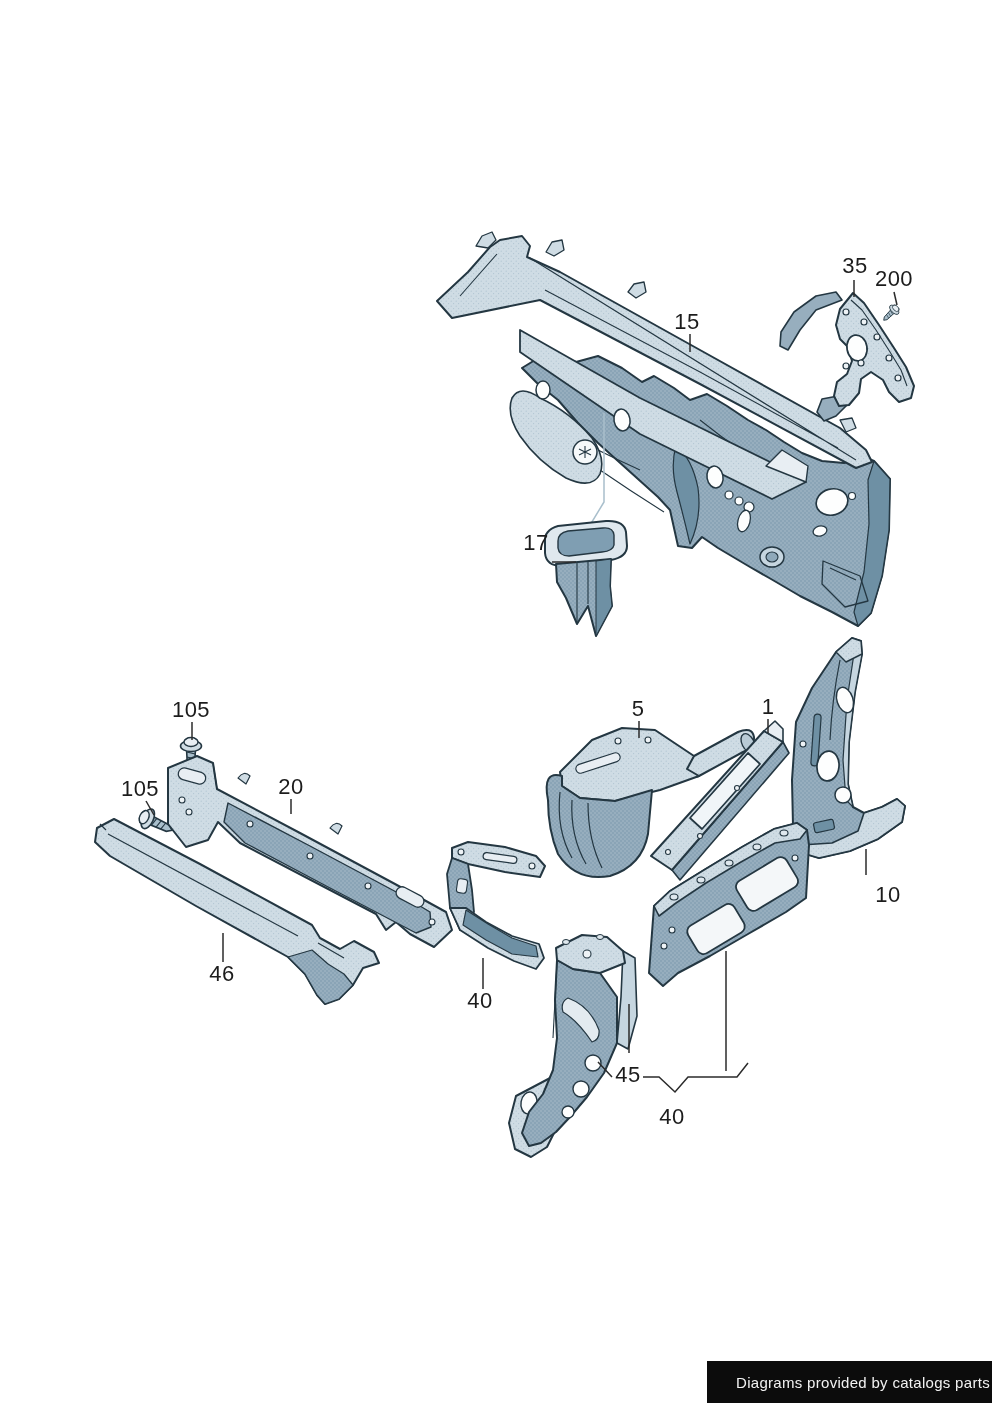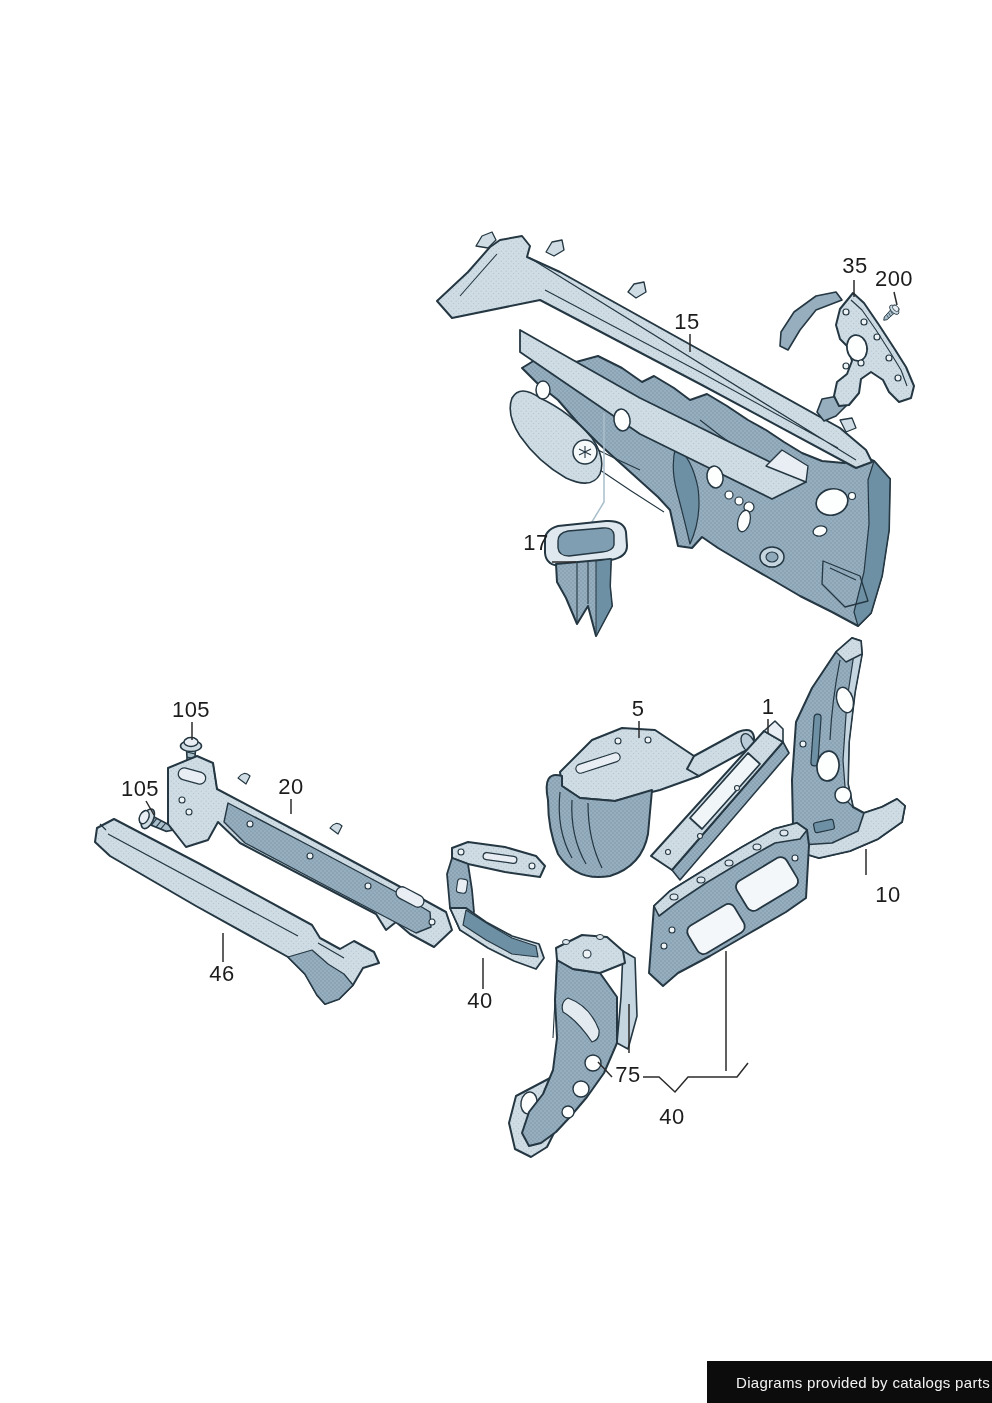--- a/index.html
+++ b/index.html
@@ -246,20 +246,20 @@
 <div class="callout" style="left:855px;top:266px">35</div>
 <div class="callout" style="left:894px;top:279px">200</div>
 <div class="callout" style="left:191px;top:710px">105</div>
 <div class="callout" style="left:140px;top:789px">105</div>
 <div class="callout" style="left:291px;top:787px">20</div>
 <div class="callout" style="left:222px;top:974px">46</div>
 <div class="callout" style="left:480px;top:1001px">40</div>
 <div class="callout" style="left:638px;top:709px">5</div>
 <div class="callout" style="left:768px;top:707px">1</div>
 <div class="callout" style="left:888px;top:895px">10</div>
-<div class="callout" style="left:628px;top:1075px">75</div>
+<div class="callout" style="left:628px;top:1075px">45</div>
 <div class="callout" style="left:672px;top:1117px">40</div>
 
 <div class="footer-bar">
   <span>Diagrams provided by catalogs parts</span>
 </div>
 
 </div>
 
 </body></html>

